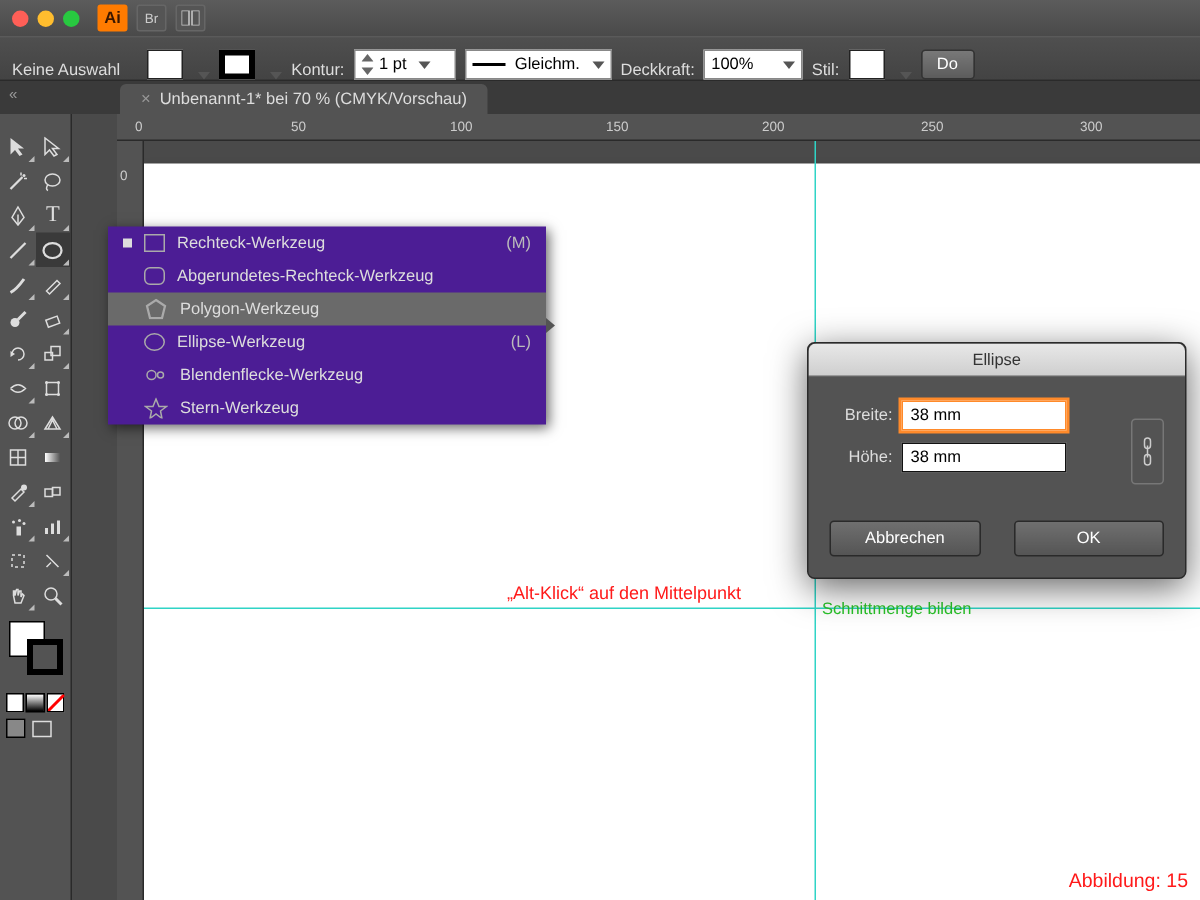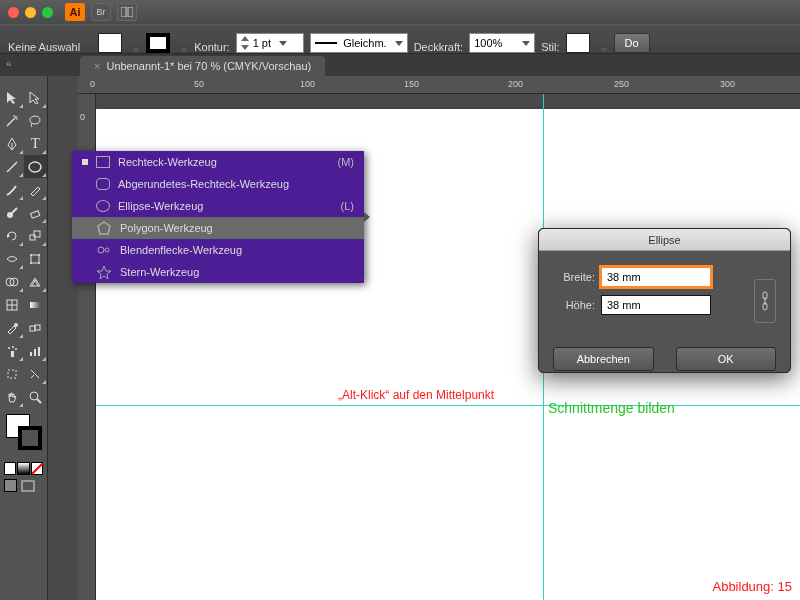--- a/index.html
+++ b/index.html
@@ -40,30 +40,30 @@
 .colorrow{display:flex;padding:2px 4px;gap:1px}
 .crow-sw{width:13px;height:13px;border:1px solid #000}
 .flyout{position:absolute;left:72px;top:151px;width:292px;background:#4c1d95;box-shadow:2px 2px 8px rgba(0,0,0,.6);z-index:5}
 .fly-item{height:22px;display:flex;align-items:center;padding:0 10px;color:#ddd;gap:8px}
 .fly-item.on{background:#6a6a6a}
 .fly-sc{margin-left:auto;color:#bbb}
 .fly-shape{width:14px;height:12px;border:1.5px solid #aaa;display:inline-block}
 .fly-arrow{position:absolute;right:-6px;top:50%;width:0;height:0;border-top:5px solid transparent;border-bottom:5px solid transparent;border-left:6px solid #535353;transform:translateY(-50%)}
 .dialog{position:absolute;left:538px;top:228px;width:253px;background:#535353;border:1px solid #2a2a2a;border-radius:5px;box-shadow:0 6px 24px rgba(0,0,0,.6);z-index:10}
 .dlg-title{height:22px;background:linear-gradient(#e8e8e8,#cfcfcf);border-top-left-radius:5px;border-top-right-radius:5px;display:flex;align-items:center;justify-content:center;color:#333;border-bottom:1px solid #999}
-.dlg-body{padding:16px 14px 1px;color:#ddd}
+.dlg-body{padding:16px 14px 14px;color:#ddd}
 .dlg-row{display:flex;align-items:center;gap:6px;margin-bottom:8px}
 .dlg-row label{width:42px;text-align:right}
 .dlg-input{width:110px;height:20px;background:#fff;border:1px solid #111;padding:0 5px;color:#000}
 .dlg-input.hl{box-shadow:0 0 0 2px #ff8a2a;border-color:#ff8a2a}
 .dlg-link{width:22px;height:44px;border:1px solid #777;border-radius:3px;position:absolute;right:14px;top:50px;display:flex;align-items:center;justify-content:center;color:#ccc}
 .dlg-btns{display:flex;gap:22px;margin-top:32px}
 .dlg-btn{flex:1;height:24px;background:linear-gradient(#6f6f6f,#555);border:1px solid #2a2a2a;border-radius:3px;color:#fff;display:flex;align-items:center;justify-content:center}
 .anno-red{position:absolute;color:#ff1a1a;font-size:12px;z-index:3}
-.anno-green{position:absolute;color:#2ac42a;font-size:14px;z-index:3}
+.anno-green{position:absolute;color:#2ac42a;font-size:11px;z-index:3}
 .abb{position:absolute;right:8px;bottom:6px;color:#ff1a1a;font-size:13px;z-index:3}
 svg{display:block}
 </style>
 </head>
 <body>
 
 <div class="titlebar">
   <div class="tl red"></div>
   <div class="tl yellow"></div>
   <div class="tl green"></div>
@@ -379,36 +379,36 @@
       <span style="width:6px;height:6px;background:#ddd"></span>
       <span class="fly-shape" style="border-radius:0"></span>
       <span>Rechteck-Werkzeug</span>
       <span class="fly-sc">(M)</span>
     </div>
   <div class="fly-item">
       <span style="width:6px"></span>
       <span class="fly-shape" style="border-radius:4px"></span>
       <span>Abgerundetes-Rechteck-Werkzeug</span>
     </div>
-  <div class="fly-item">
-      <span style="width:6px"></span>
-      <span class="fly-shape" style="border-radius:50%"></span>
-      <span>Ellipse-Werkzeug</span>
-      <span class="fly-sc">(L)</span>
-    </div>
   <div class="fly-item on">
       <span style="width:6px"></span>
       <svg width="16" height="14">
         <polygon points="8,1 14,5 12,13 4,13 2,5" fill="none" stroke="#aaa" stroke-width="1.5"></polygon>
       </svg>
       <span>Polygon-Werkzeug</span>
       <span class="fly-arrow"></span>
     </div>
   <div class="fly-item">
       <span style="width:6px"></span>
+      <span class="fly-shape" style="border-radius:50%"></span>
+      <span>Ellipse-Werkzeug</span>
+      <span class="fly-sc">(L)</span>
+    </div>
+  <div class="fly-item">
+      <span style="width:6px"></span>
       <svg width="16" height="14">
         <circle cx="5" cy="7" r="3" fill="none" stroke="#aaa"></circle>
         <circle cx="11" cy="7" r="2" fill="none" stroke="#aaa"></circle>
       </svg>
       <span>Blendenflecke-Werkzeug</span>
     </div>
   <div class="fly-item">
       <span style="width:6px"></span>
       <svg width="16" height="14">
         <polygon points="8,1 10,6 15,6 11,9 12,14 8,11 4,14 5,9 1,6 6,6" fill="none" stroke="#aaa"></polygon>

